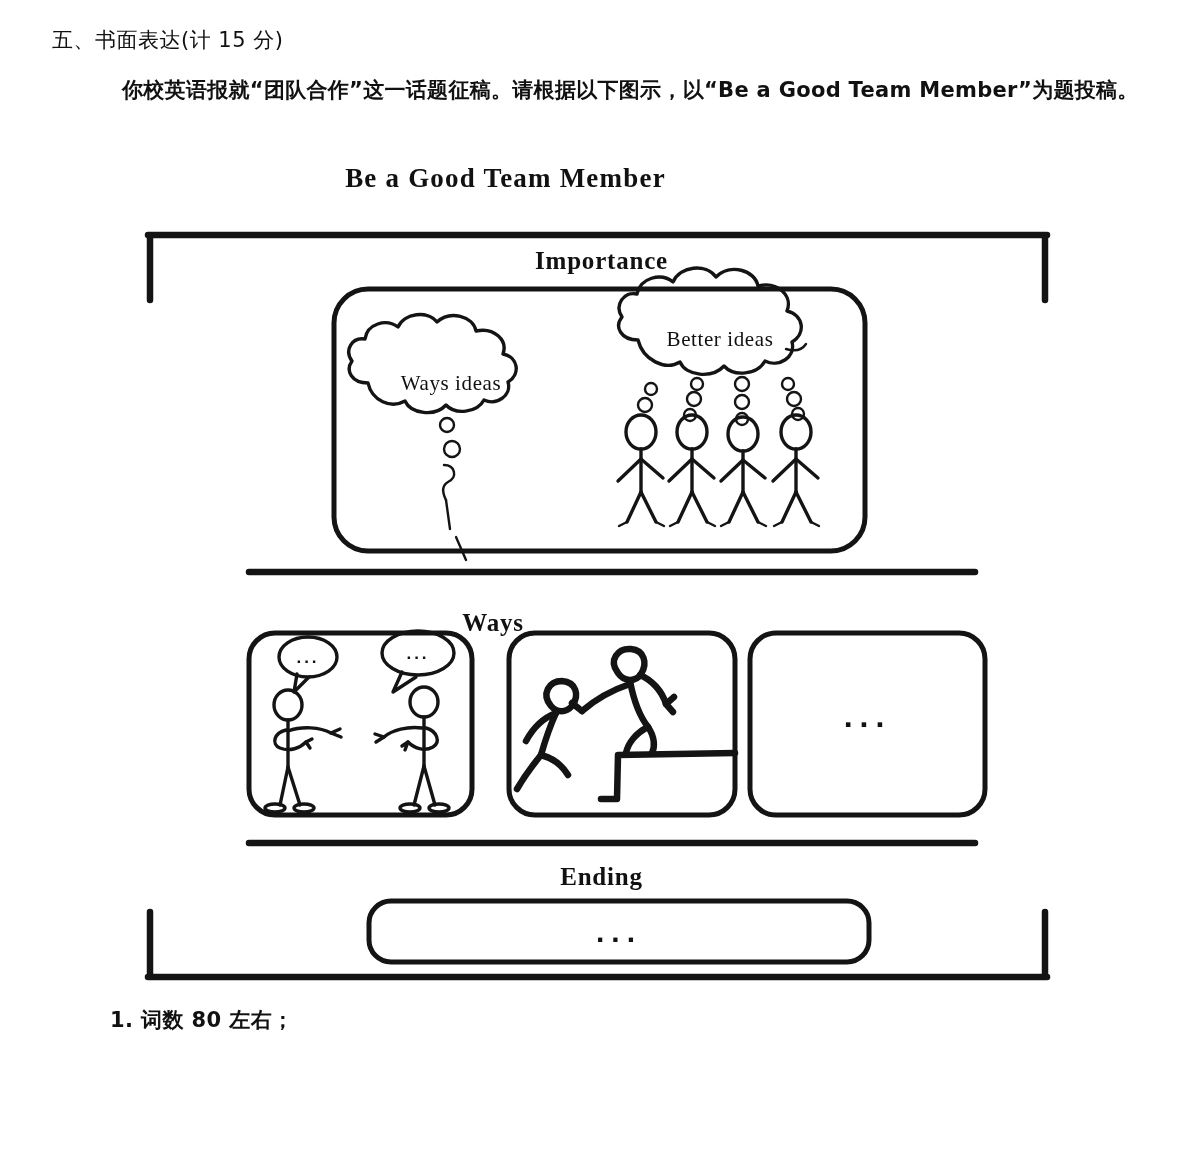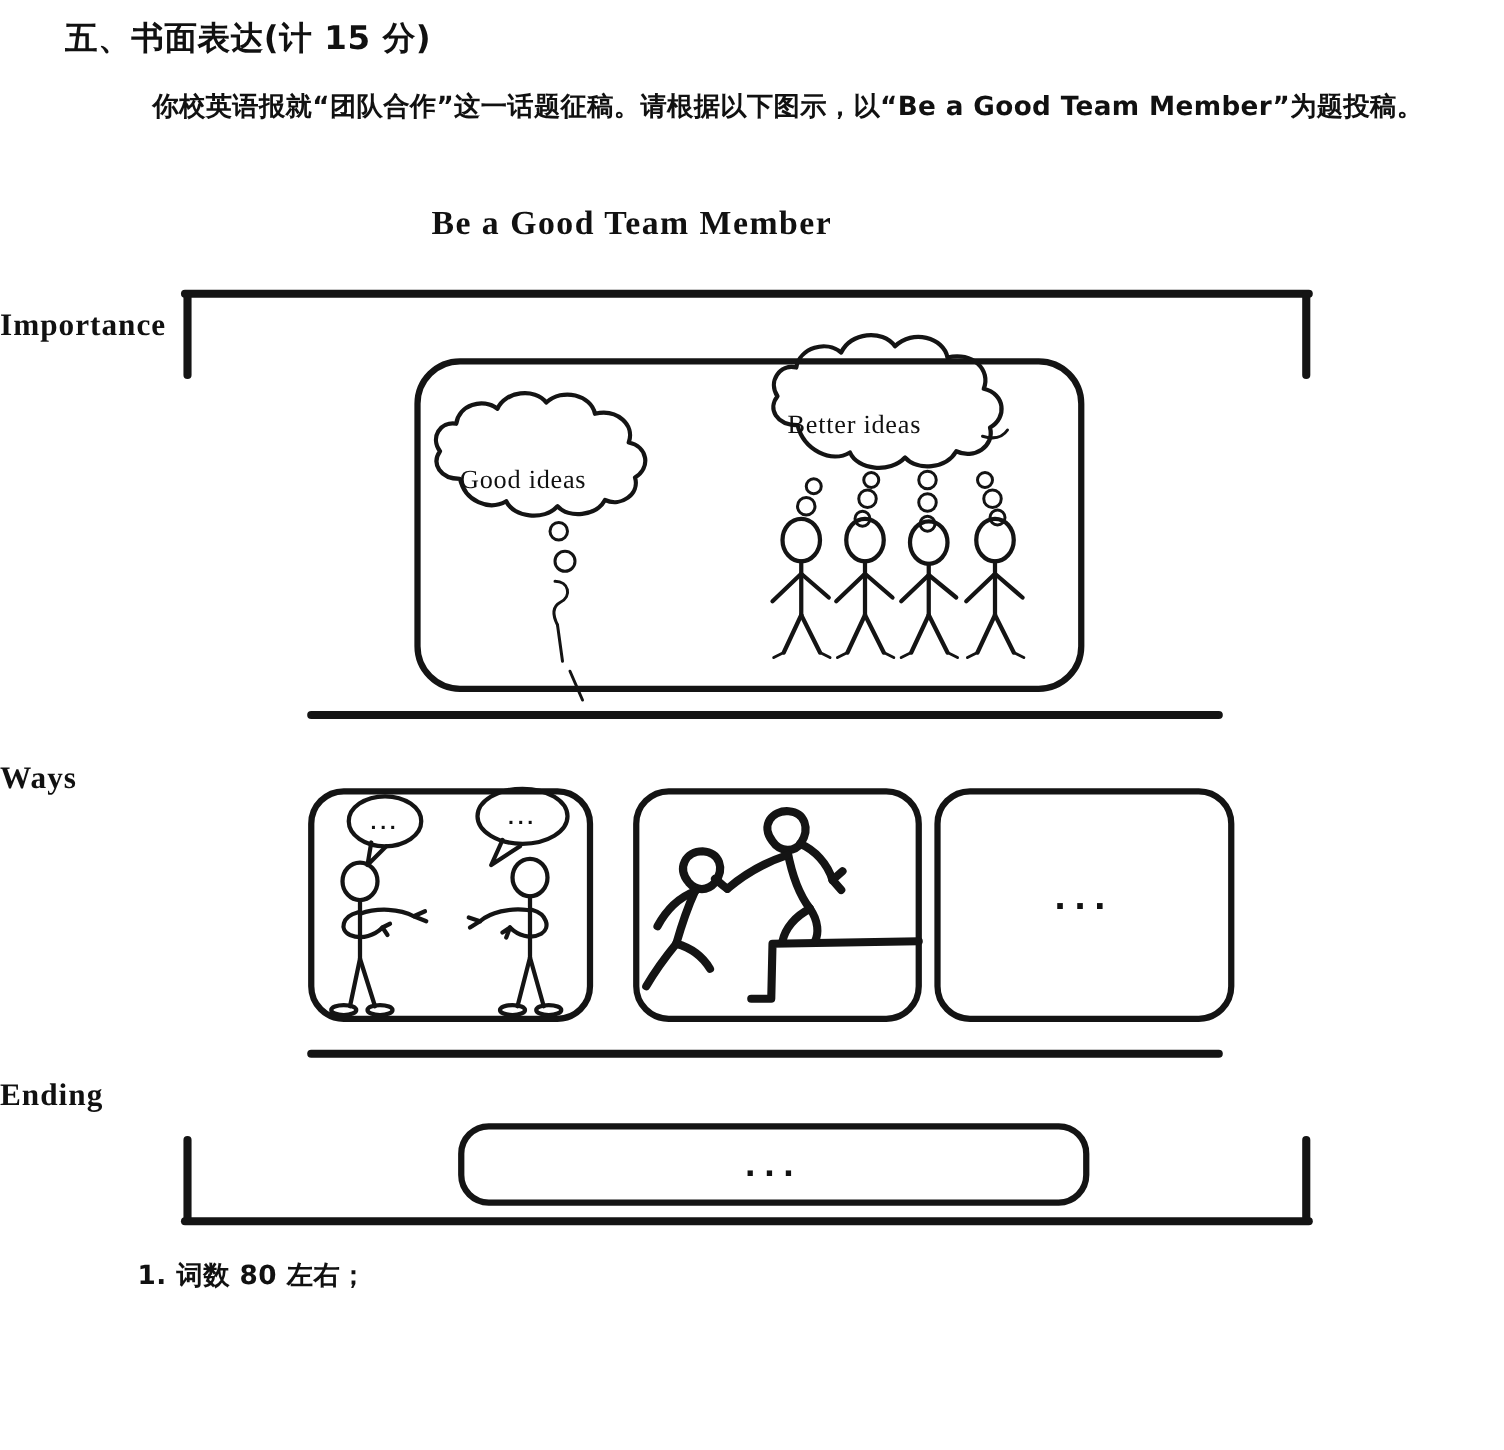--- a/index.html
+++ b/index.html
@@ -18,25 +18,25 @@
 
   
   .prompt {
     position: absolute;
     left: 52px;
     top: 14px;
     width: 1110px;
   }
   .prompt-heading {
     font-family: "DejaVu Sans", "Liberation Sans", sans-serif;
-    font-weight: bold;
-    font-size: 26px;
+    font-weight: normal;
+    font-size: 21px;
     letter-spacing: 0.5px;
     line-height: 1.35;
-    margin: 0 0 10px 0;
+    margin: 12px 0 10px 0;
   }
   .prompt-body {
     font-family: "DejaVu Sans", "Liberation Sans", sans-serif;
     font-weight: bold;
     font-size: 21px;
     line-height: 1.75;
     margin: 18px;
     text-indent: 52px;
     letter-spacing: 0.3px;
   }
@@ -60,35 +60,36 @@
     left: 0;
     top: 0;
     width: 1203px;
     height: 1160px;
     pointer-events: none;
   }
 
   
   .section-label {
     position: absolute;
+    text-align: center;
     font-family: "Liberation Serif", "DejaVu Serif", serif;
     font-weight: bold;
     font-size: 25px;
     letter-spacing: 0.8px;
   }
   #label-importance { left: 0; width: 1203px; top: 247px; }
   #label-ways       { left: 0; width: 986px; top: 609px; }
   #label-ending     { left: 0; width: 1203px; top: 863px; }
 
   
   .cloud-text {
     position: absolute;
     font-family: "Liberation Serif", "DejaVu Serif", serif;
     font-size: 21px;
-    text-align: left;
+    text-align: center;
     letter-spacing: 0.6px;
   }
   #text-good-ideas   { left: 368px; top: 371px; width: 166px; }
   #text-better-ideas { left: 630px; top: 327px; width: 180px; }
 
   
   .ellipsis {
     position: absolute;
     font-family: "Liberation Sans", "DejaVu Sans", sans-serif;
     font-weight: bold;
@@ -307,21 +308,21 @@
     <path class="ink ink-thick" d="M148 977 L1047 977"></path>
   </g>
 
   <rect class="ink ink-box" x="369" y="901" width="500" height="61" rx="22" ry="22"></rect>
 </svg>
 
 <div class="section-label" id="label-importance">Importance</div>
 <div class="section-label" id="label-ways">Ways</div>
 <div class="section-label" id="label-ending">Ending</div>
 
-<div class="cloud-text" id="text-good-ideas">Good ideas</div>
+<div class="cloud-text" id="text-good-ideas">Ways ideas</div>
 <div class="cloud-text" id="text-better-ideas">Better ideas</div>
 
 <div class="bubble-dots" id="dots-bubble-a">...</div>
 <div class="bubble-dots" id="dots-bubble-b">...</div>
 
 <div class="ellipsis" id="ellipsis-way3">...</div>
 <div class="ellipsis" id="ellipsis-ending">...</div>
 
 <div class="notes">
   <p class="note-item">1. 词数 80 左右；</p>

